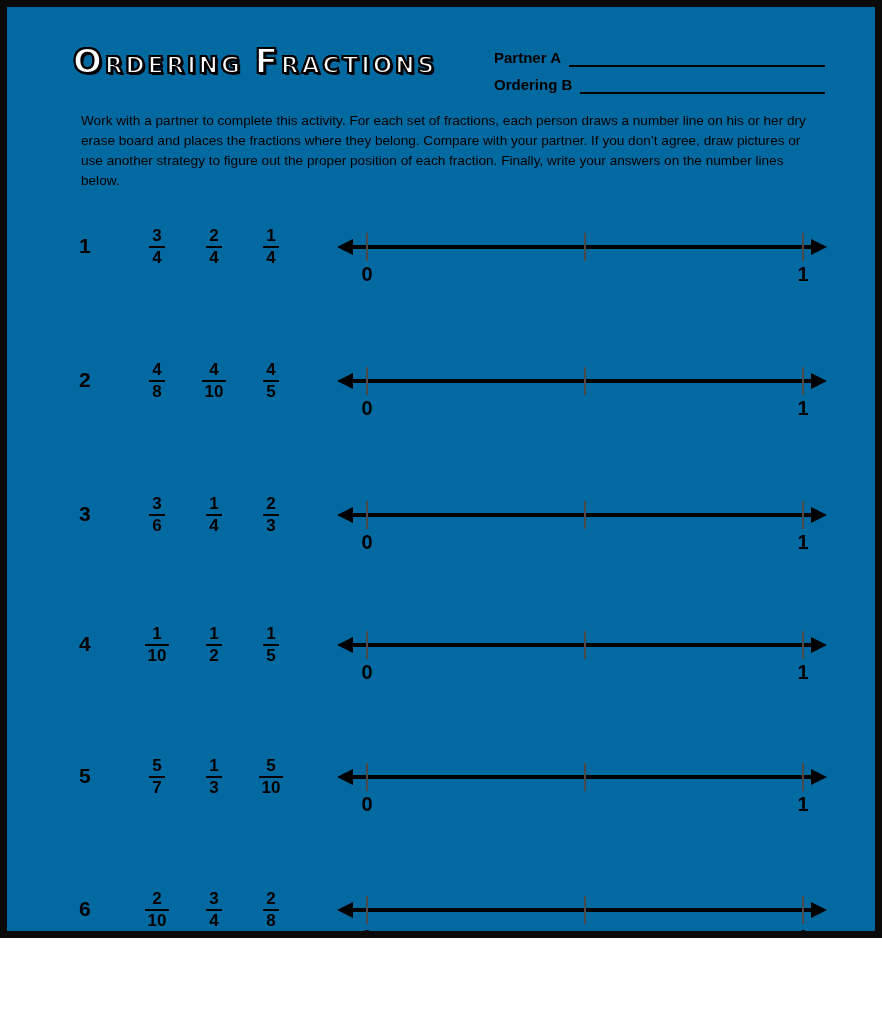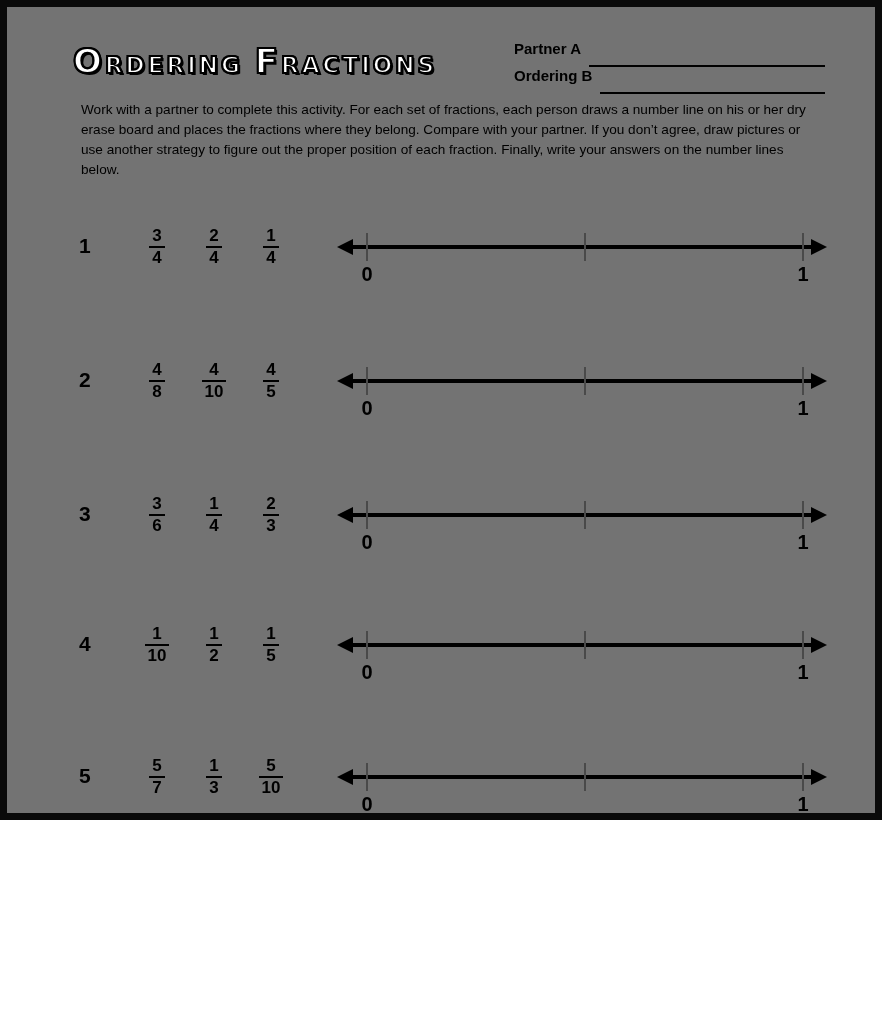--- a/index.html
+++ b/index.html
@@ -2,22 +2,22 @@
 <html><head>
 <meta charset="utf-8">
 <style>
   * { margin: 0; padding: 0; box-sizing: border-box; }
   html, body { background: #ffffff; }
   body { font-family: "Liberation Sans", sans-serif; color: #000; }
 
   .page {
     position: relative;
     width: 882px;
-    height: 820px;
-    background: #737373;
+    height: 938px;
+    background: #0369a1;
     border: 7px solid #0a0a0a;
     overflow: hidden;
   }
 
   
   .title {
     position: absolute;
     left: 66px;
     top: 34px;
     white-space: nowrap;
@@ -43,42 +43,41 @@
 
   
   .partners {
     position: absolute;
     left: 487px;
     top: 33px;
     width: 331px;
   }
   .partner-row {
     display: flex;
-    align-items: flex-start;
+    align-items: flex-end;
     height: 27px;
-    margin-left: 20px;
   }
   .partner-label {
     font-size: 15px;
     font-weight: 600;
     white-space: nowrap;
     padding-right: 8px;
     line-height: 1.2;
   }
   .partner-line {
     flex: 1;
     border-bottom: 2px solid #000;
     height: 100%;
   }
 
   
   .instructions {
     position: absolute;
     left: 74px;
-    top: 93px;
+    top: 104px;
     width: 742px;
     font-size: 13.6px;
     line-height: 1.46;
     font-weight: 500;
     color: #000;
   }
 
   
   .problem-row {
     position: absolute;

